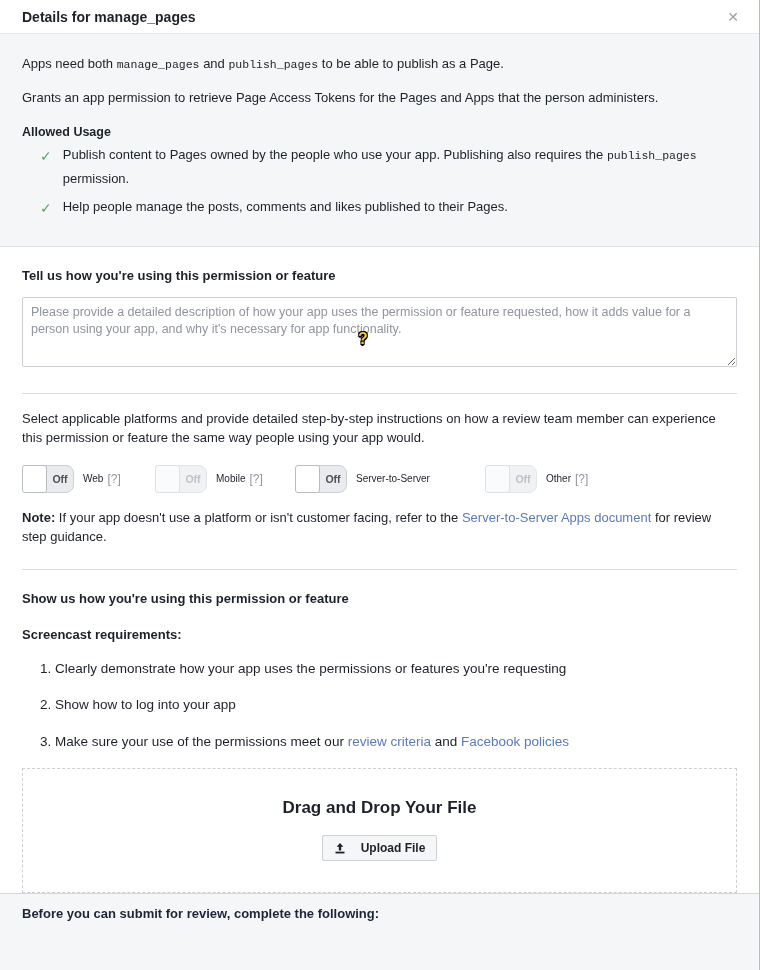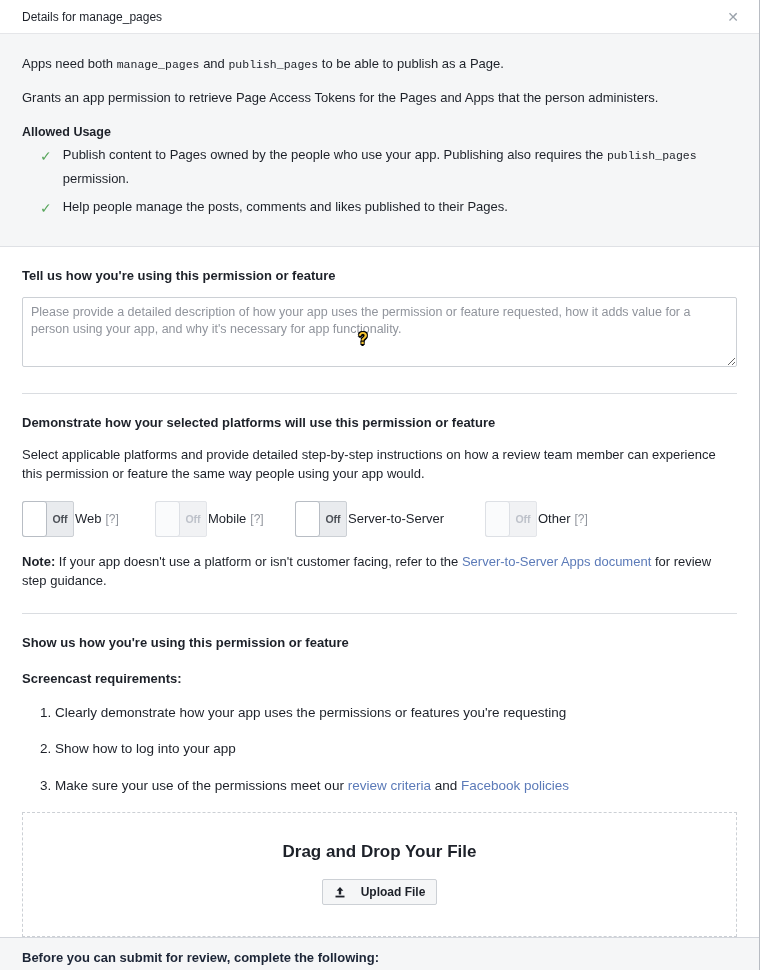--- a/index.html
+++ b/index.html
@@ -8,21 +8,21 @@
   .modal {
     width:760px; height:970px; background:#fff; margin:0 auto;
     display:flex; flex-direction:column; overflow:hidden; position:relative;
     border-right:1px solid #b8bcc3;
   }
   
   .modal-header {
     display:flex; align-items:center; justify-content:space-between;
     padding:8px 16px 7px 22px; border-bottom:1px solid #e5e6e9; background:#fff;
   }
-  .modal-title { font-size:12px; font-weight:normal; color:#1d2129; margin:0; }
+  .modal-title { font-size:14px; font-weight:bold; color:#1d2129; margin:0; }
   .close-x { color:#9aa2ab; font-size:14px; line-height:1; cursor:pointer; padding:2px 4px; }
   
   .summary {
     background:#f5f6f7; border-bottom:1px solid #dfe1e5;
     padding:6px 22px 20px; font-size:13px; color:#1d2129;
   }
   .summary p { margin:15px 0; line-height:1.45; }
   code { font-family:"Liberation Mono", monospace; font-size:11.5px; }
   .allowed-heading { font-weight:bold; font-size:12.5px; margin:17px 0 4px; }
   .checklist { list-style:none; margin:0; padding:0 0 0 18px; }
@@ -43,29 +43,29 @@
     color:#f7c531; pointer-events:none;
     text-shadow:-1px -1px 0 #000, 1px -1px 0 #000, -1px 1px 0 #000, 1px 1px 0 #000, 0 2px 0 #000;
   }
   .divider { border:none; border-top:1px solid #dadde1; margin:22px 0 0; }
   .body-text { font-size:13px; color:#1d2129; line-height:1.5; margin:15px 0 0; }
   
   .platform-row { display:flex; align-items:center; margin-top:17px; }
   .platform-group { display:flex; align-items:center; }
   .pg-web { width:133px; } .pg-mobile { width:140px; } .pg-s2s { width:190px; }
   .toggle {
-    display:inline-flex; align-items:stretch; height:36px; flex:0 0 auto;
-    border:1px solid #ccd0d5; border-radius:2px; background:#e9ebee; cursor:pointer;
+    display:inline-flex; align-items:stretch; height:28px; flex:0 0 auto;
+    border:1px solid #ccd0d5; border-radius:8px; background:#e9ebee; cursor:pointer;
   }
   .toggle .knob { width:25px; background:#fff; border:1px solid #b8bdc4; border-radius:3px; margin:-1px 0 -1px -1px; }
   .toggle .state { width:26px; font-size:10.5px; font-weight:bold; color:#4b4f56; display:flex; align-items:center; justify-content:center; }
   .toggle.disabled { border-color:#e3e5e9; background:#f1f2f4; }
   .toggle.disabled .knob { background:#fafbfc; border-color:#dde0e5; }
   .toggle.disabled .state { color:#bdc1c9; }
-  .platform-label { margin-left:1px; font-size:13px; color:#1d2129; white-space:nowrap; }
+  .platform-label { margin-left:9px; font-size:10px; color:#1d2129; white-space:nowrap; }
   .help-link { color:#90949c; font-size:12px; margin-left:4px; text-decoration:none; }
   a.link { color:#5b7ab8; text-decoration:none; cursor:pointer; }
   .note-label { font-weight:bold; }
   .sub-heading { font-size:13px; font-weight:bold; color:#1d2129; margin:21px 0 0; }
   ol.req-list { margin:11px 0 0; padding-left:33px; font-size:13.5px; color:#1d2129; }
   ol.req-list li { margin:17px 0; line-height:1.45; }
   
   .dropzone { border:1px dashed #ccd0d5; margin-top:14px; padding:21px 10px 31px; text-align:center; background:#fff; }
   .dropzone-title { font-size:17px; font-weight:bold; color:#1d2129; margin:8px 0 0; }
   .upload-btn {
@@ -110,21 +110,20 @@
   <div class="main">
 
     <h3 class="section-heading">Tell us how you're using this permission or feature</h3>
     <div class="textarea-wrap">
       <textarea placeholder="Please provide a detailed description of how your app uses the permission or feature requested, how it adds value for a person using your app, and why it's necessary for app functionality." style=""></textarea>
       <span class="q-cursor">?</span>
     </div>
 
     <hr class="divider">
 
-    <h3 class="section-heading">Demonstrate how your selected platforms will use this permission or feature</h3>
     <p class="body-text">Select applicable platforms and provide detailed step-by-step instructions on how a review team member can experience this permission or feature the same way people using your app would.</p>
 
     <div class="platform-row">
       <div class="platform-group pg-web">
         <span class="toggle">
             <span class="knob"></span>
             <span class="state">Off</span>
           </span>
         <span class="platform-label">Web</span>
         <a class="help-link">[?]</a>

